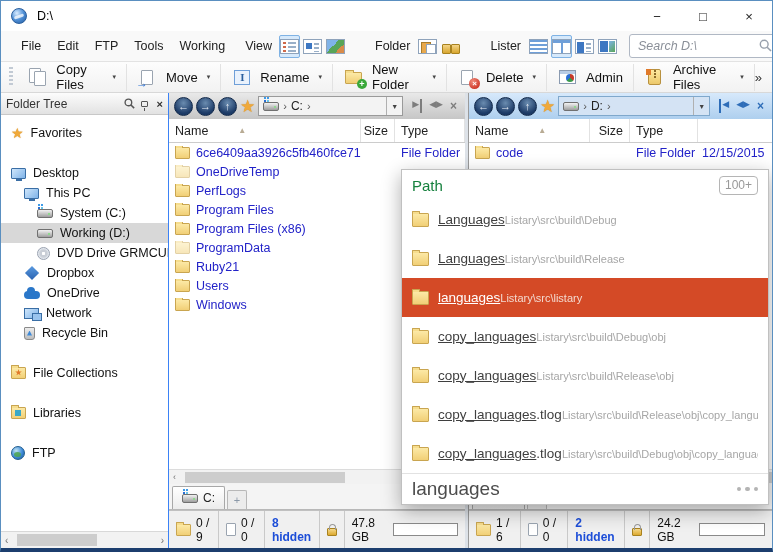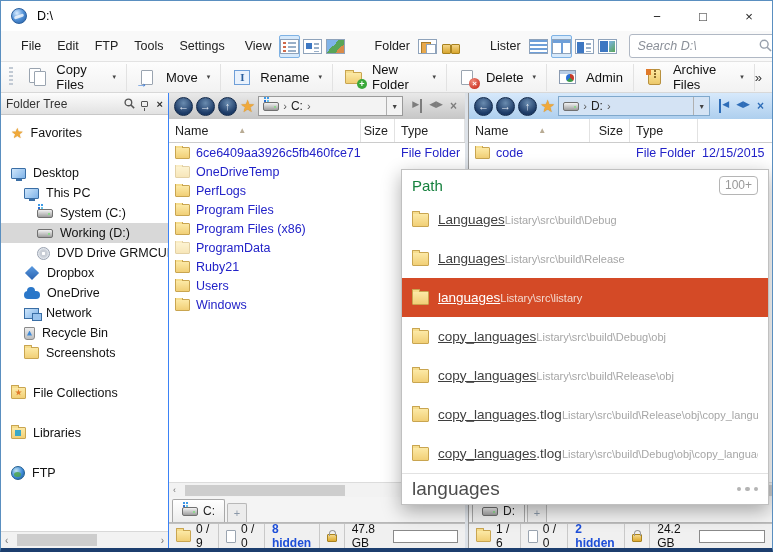--- a/index.html
+++ b/index.html
@@ -154,21 +154,21 @@
   .pane.right .frow .sz { width:40px; } .pane.right .frow .tp { width:68px; padding-left:6px; }
   .frow .dt { width:74px; padding-left:4px; }
 
   .p-hscroll { height:15px; background:#f2f2f2; border-top:1px solid #dcdcdc; position:relative; display:flex; align-items:center; padding:0 4px; color:#707070; font-size:9px; }
   .p-thumb { position:absolute; left:16px; top:2px; width:160px; height:11px; background:#cdcdcd; }
 
   .tabbar { height:26px; background:#f4f4f4; border-bottom:1px solid #b8b8b8; display:flex; align-items:flex-end; padding-left:3px; gap:2px; }
   .tab { height:23px; display:flex; align-items:center; gap:5px; padding:0 9px; background:linear-gradient(#fff,#ececec); border:1px solid #a8a8a8; border-bottom:none; border-radius:2px 2px 0 0; font-size:12px; color:#222; }
   .plustab { height:19px; width:20px; display:flex; align-items:center; justify-content:center; background:#ececec; border:1px solid #b8b8b8; border-bottom:none; border-radius:2px 2px 0 0; color:#8a98a8; font-size:11px; }
 
-  .statusbar { height:25px; background:#f0f0f0; border-top:1px solid #c0c0c0; display:flex; align-items:center; font-size:12px; color:#111; }
+  .statusbar { height:38px; background:#f0f0f0; border-top:1px solid #c0c0c0; display:flex; align-items:center; font-size:12px; color:#111; }
   .seg { display:flex; align-items:center; gap:5px; padding:0 7px; border-right:1px solid #c9c9c9; height:100%; }
   .seg.last { border-right:none; }
   .red { color:#1d4ed8; font-weight:bold; }
   .pgsm { width:10px; height:13px; background:#fff; border:1px solid #9aa4b0; border-radius:1px; flex:none; }
   .dbar { width:78px; height:13px; border:1px solid #8a8a8a; background:#fff; }
   .dfill { height:100%; background:linear-gradient(#3fc0d2,#147f92); }
 
   
   .popup { position:absolute; left:400px; top:168px; width:368px; background:#fff; border:1px solid #c0c0c0; box-shadow:0 6px 18px rgba(0,0,0,.32); z-index:10; }
   .pop-head { height:30px; display:flex; align-items:center; padding:0 10px; }
@@ -203,21 +203,21 @@
       <span class="wbtn">×</span>
     </div>
   </div>
 
   <div class="menubar">
     <span class="grip"></span>
     <span class="menu-item">File</span>
     <span class="menu-item">Edit</span>
     <span class="menu-item">FTP</span>
     <span class="menu-item">Tools</span>
-    <span class="menu-item">Settings</span>
+    <span class="menu-item">Working</span>
     <span class="grp-label">View</span>
     <span class="iconbtn on">
         <span class="vic vic-details"></span>
       </span>
     <span class="iconbtn">
         <span class="vic vic-list"></span>
       </span>
     <span class="iconbtn">
         <span class="vic vic-thumb"></span>
       </span>
@@ -353,24 +353,20 @@
             <span class="cloud"></span>
             <span>OneDrive</span>
           </div>
         <div class="titem i1">
             <span class="netw"></span>
             <span>Network</span>
           </div>
         <div class="titem i1">
             <span class="bin"></span>
             <span>Recycle Bin</span>
-          </div>
-        <div class="titem i1">
-            <span class="folder-ic"></span>
-            <span>Screenshots</span>
           </div>
         <div class="titem gap">
             <span class="folder-ic fc"></span>
             <span>File Collections</span>
           </div>
         <div class="titem gap">
             <span class="folder-ic lib"></span>
             <span>Libraries</span>
           </div>
         <div class="titem gap">

